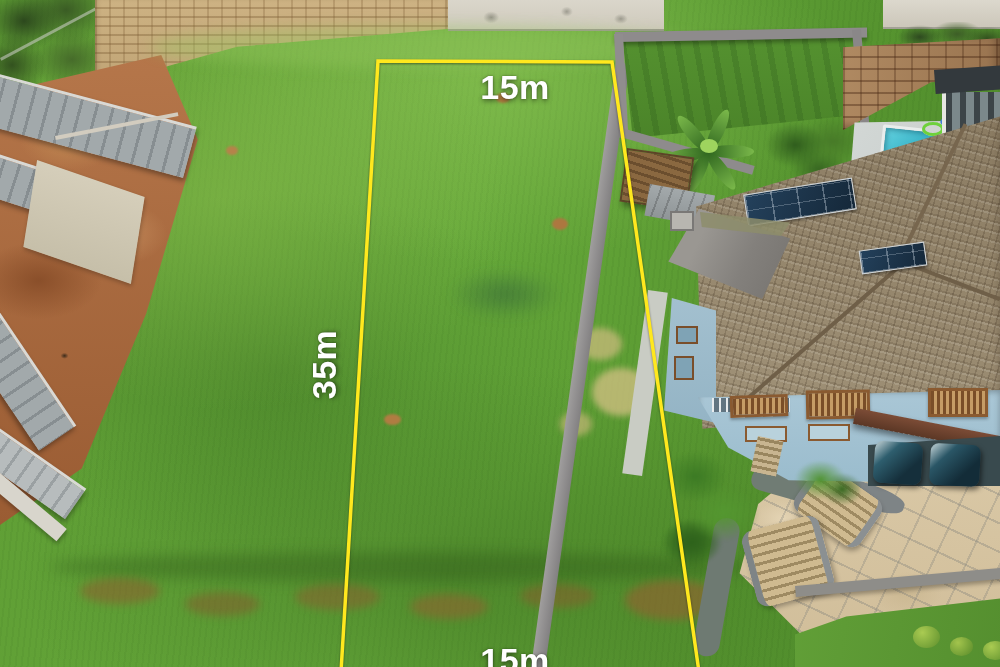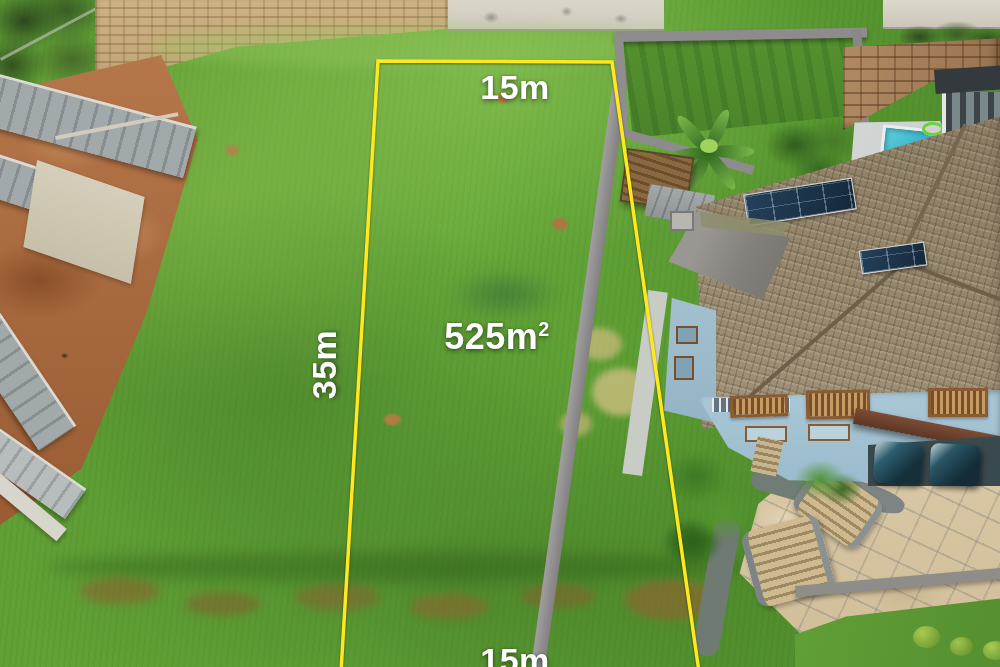--- a/index.html
+++ b/index.html
@@ -173,16 +173,15 @@
   <div class="ab" style="left:688px;top:592px;width:85px;height:78px;background:radial-gradient(38px 30px at 40% 40%,#3d7d25,transparent 75%),radial-gradient(34px 26px at 70% 70%,#54973 0,transparent 75%),radial-gradient(34px 26px at 68% 68%,#549730,transparent 75%);filter:blur(1px);"></div>
 
   <div class="ab" style="left:428px;top:260px;width:155px;height:68px;border-radius:50%;background:radial-gradient(closest-side,rgba(28,68,58,.38),rgba(28,68,58,0) 75%);filter:blur(6px);"></div>
 
   <svg class="ab" width="1000" height="667" viewBox="0 0 1000 667" style="left:0;top:0;">
     <polyline class="boundary" points="341,672 378,61 612,62 699,672"></polyline>
   </svg>
 
   <div class="label" style="left:455px;top:68px;width:120px;font-size:34px;">15m</div>
   <div class="label" style="left:284px;top:345px;width:80px;font-size:34px;transform:rotate(-90deg);">35m</div>
-  <div class="label" style="left:417px;top:316px;width:160px;font-size:36px;"><span>525m</span><sup class="m2">2</sup></div>
   <div class="label" style="left:455px;top:641px;width:120px;font-size:34px;">15m</div>
 
 </div>
 
 </body></html>

